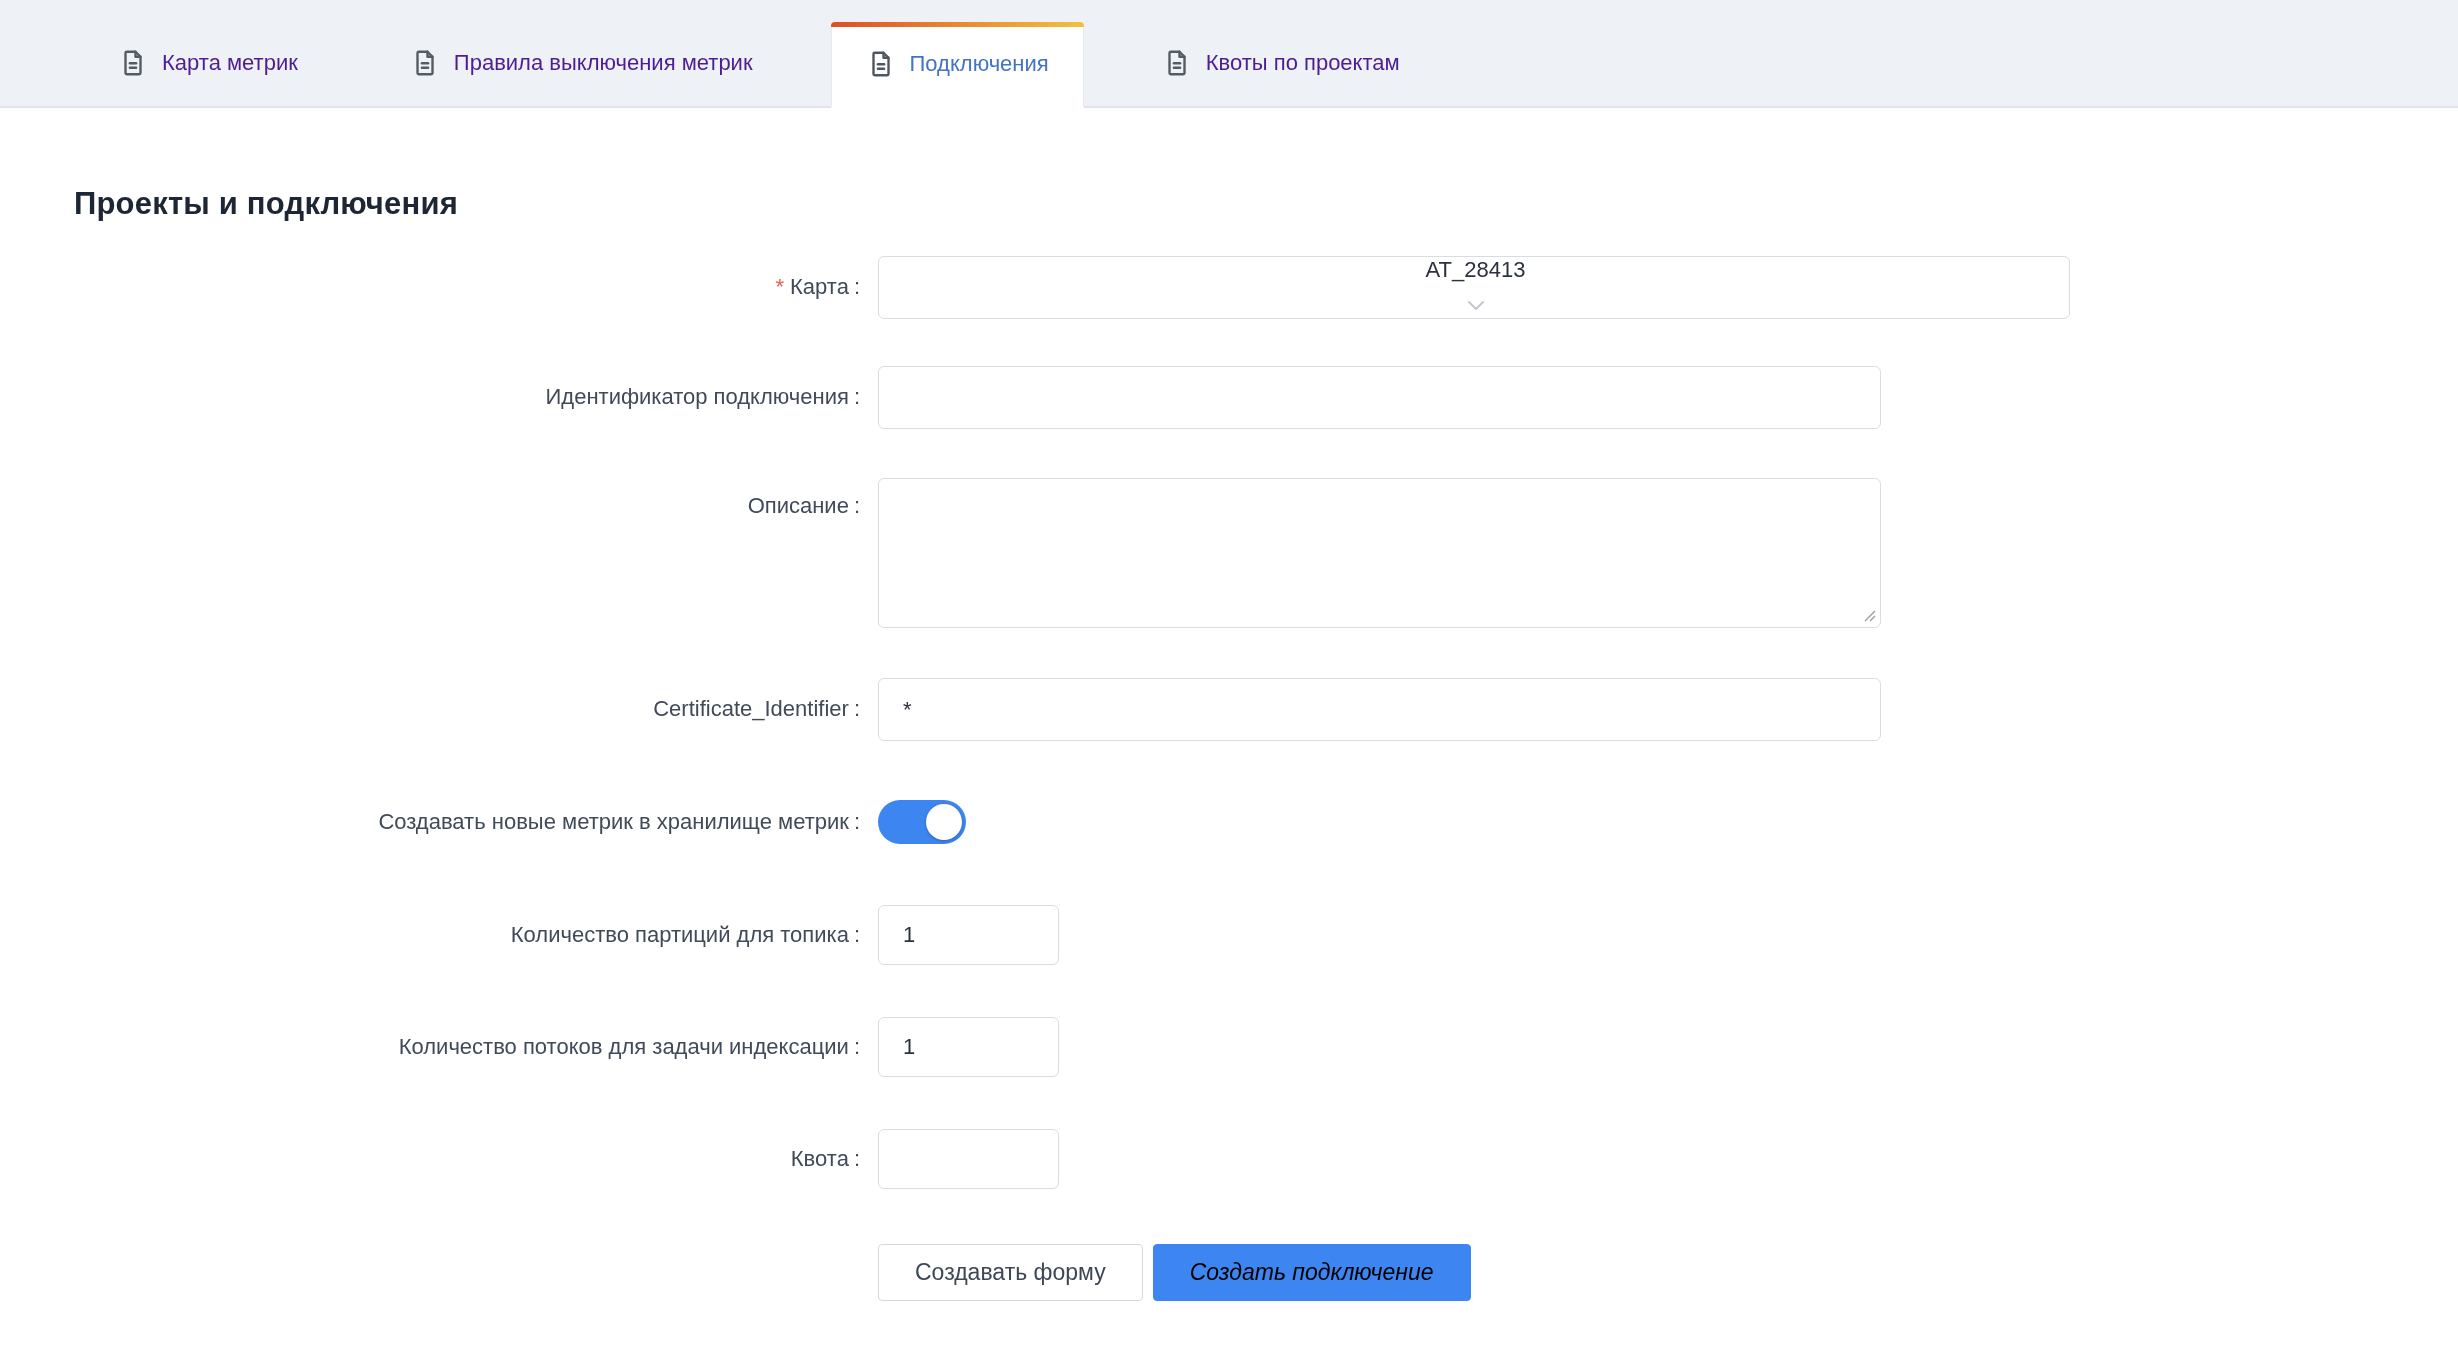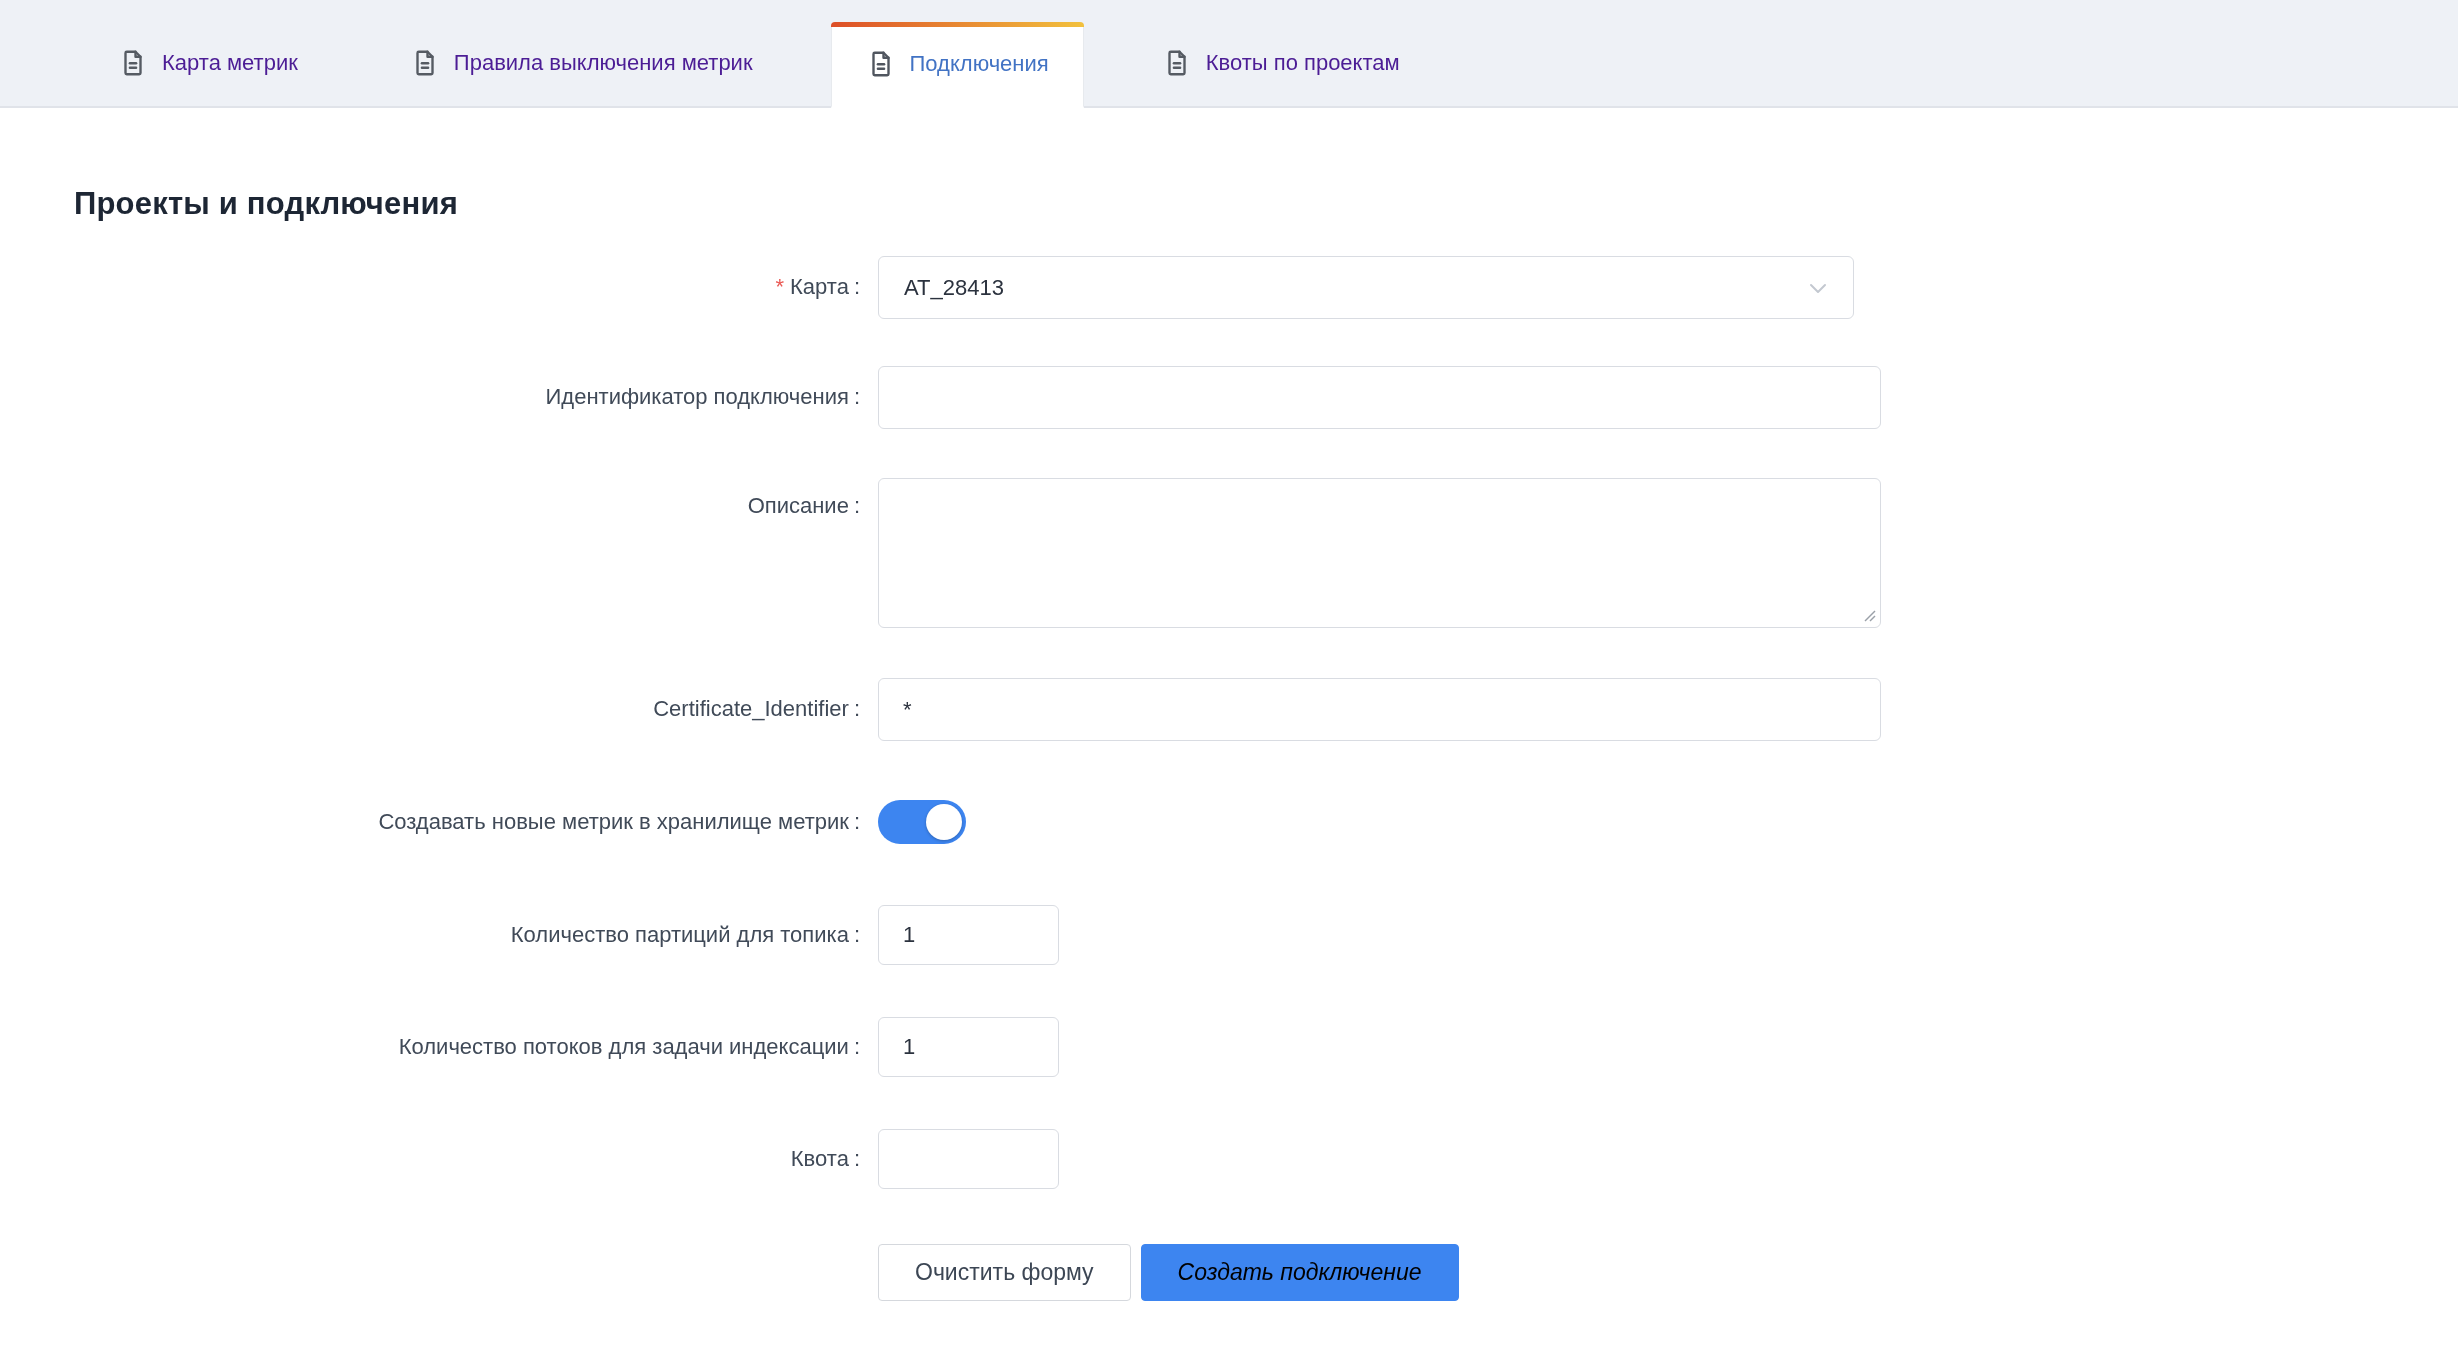--- a/index.html
+++ b/index.html
@@ -88,24 +88,25 @@
     border:1px solid #d9dce2;
     border-radius:6px;
     background:#fff;
     font-family:"Liberation Sans", sans-serif;
     font-size:22px;
     color:#2b323e;
     outline:none;
   }
   .text-input{width:1003px;height:63px;padding:0 24px;}
   .select{
-    width:976px;height:63px;
+    width:1192px;height:63px;
     display:flex;align-items:center;justify-content:space-between;
     padding:0 22px 0 25px;
     cursor:pointer;
+    flex-direction:column;
   }
   .select-value{color:#2b323e;}
   .chevron{display:flex;}
   .textarea-wrap{position:relative;width:1003px;}
   .textarea-wrap textarea{
     width:1003px;height:150px;
     padding:12px 18px;
     resize:none;
     display:block;
   }
@@ -293,20 +294,20 @@
           <span>Квота</span><span class="colon">:</span>
         </div>
         <div class="control-cell">
           <input class="small-input" value="" style="">
         </div>
       </div>
 
       <div class="row">
         <div class="label-cell"></div>
         <div class="control-cell">
-          <button class="btn ghost">Очистить форму</button>
+          <button class="btn ghost">Создавать форму</button>
           <button class="btn primary">Создать подключение</button>
         </div>
       </div>
 
     </div>
   </div>
 </div>
 
 </body></html>

